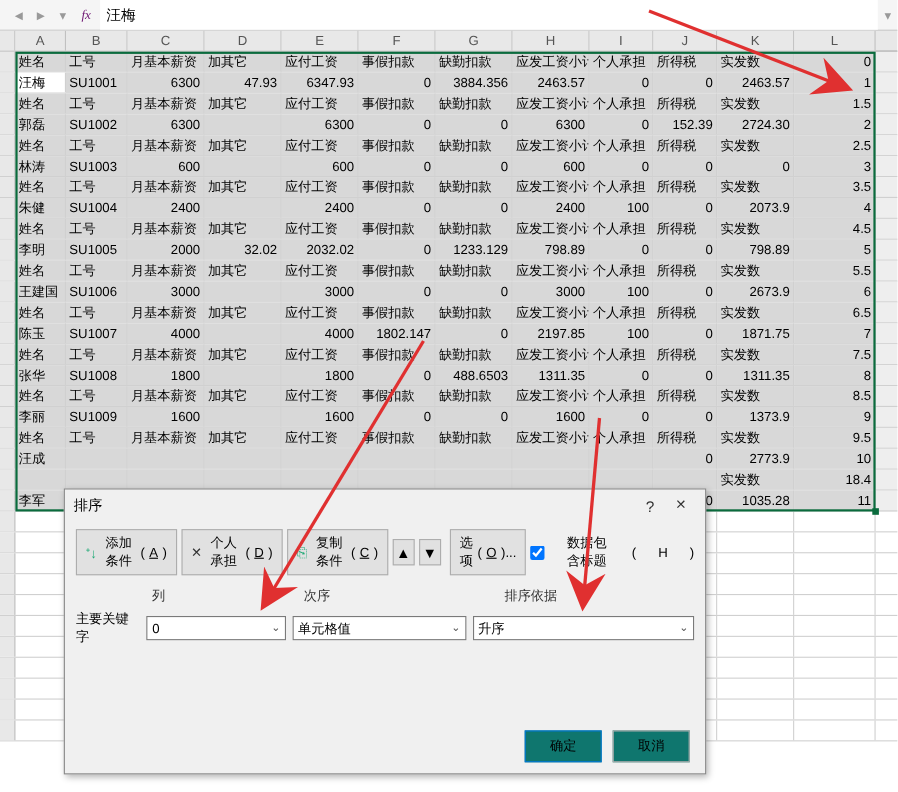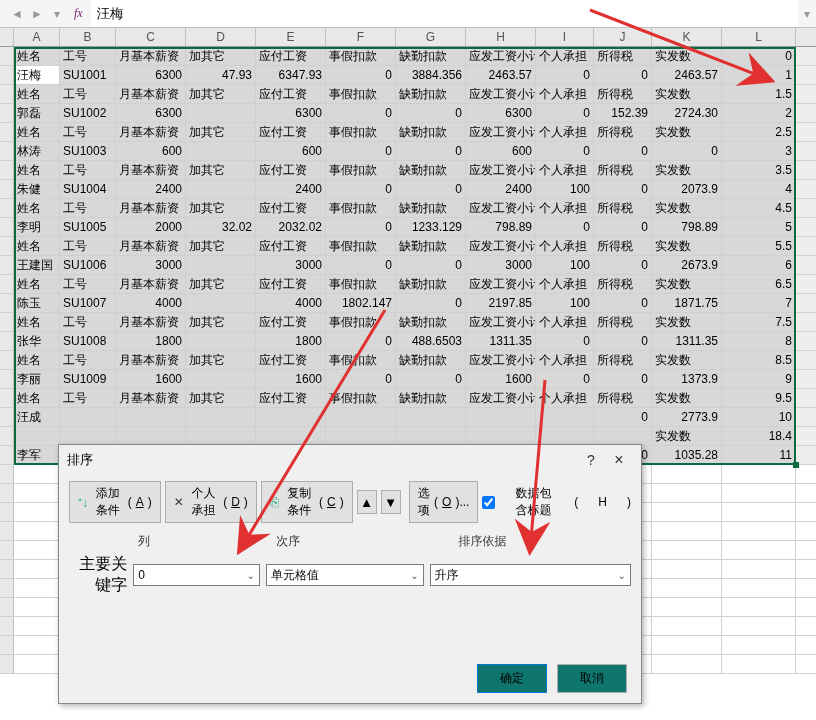--- a/index.html
+++ b/index.html
@@ -40,21 +40,21 @@
 .dlg-close { font-size: 16px; }
 .dlg-toolbar { display: flex; align-items: center; gap: 4px; padding: 6px 10px; }
 .tbtn { border: 1px solid #adadad; background: #e1e1e1; padding: 3px 8px; font-size: 12px; cursor: pointer; display: flex; align-items: center; gap: 4px; }
 .tbtn .u { text-decoration: underline; }
 .tbtn-ico { border: 1px solid #adadad; background: #e1e1e1; width: 24px; height: 24px; cursor: pointer; display: flex; align-items: center; justify-content: center; }
 .spacer { flex: 1; }
 .cbx { display: flex; align-items: center; gap: 20px; font-size: 12px; }
 .dlg-body { padding: 4px 10px; }
 .sort-head { display: flex; gap: 10px; font-size: 12px; color: #333; margin-bottom: 4px; }
 .sort-row { display: flex; align-items: center; gap: 6px; }
-.sort-label { width: 60px; font-size: 16px; text-align: right; }
+.sort-label { width: 60px; font-size: 12px; }
 .sel { border: 1px solid #7a7a7a; background: #fff; height: 22px; display: flex; align-items: center; padding: 0 4px; position: relative; font-size: 12px; }
 .sel .arrow { margin-left: auto; color: #555; font-size: 10px; }
 .dlg-footer { position: absolute; bottom: 10px; right: 14px; display: flex; gap: 10px; }
 .btn { border: 1px solid #adadad; background: #0f766e; padding: 5px 22px; font-size: 12px; cursor: pointer; }
 .btn.primary { border: 1px solid #0078d7; }
 
 
 .arrow-svg { position: absolute; top: 0; left: 0; pointer-events: none; }
 </style>
 </head>

